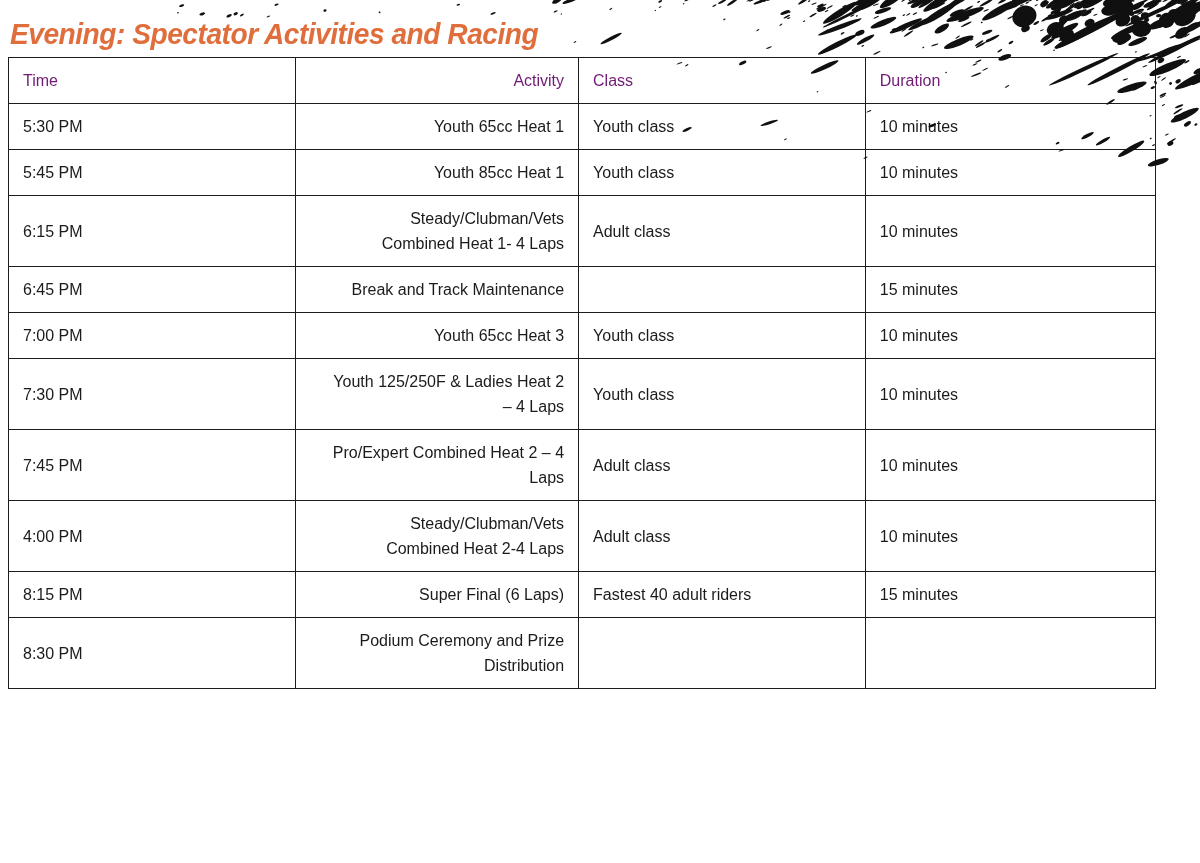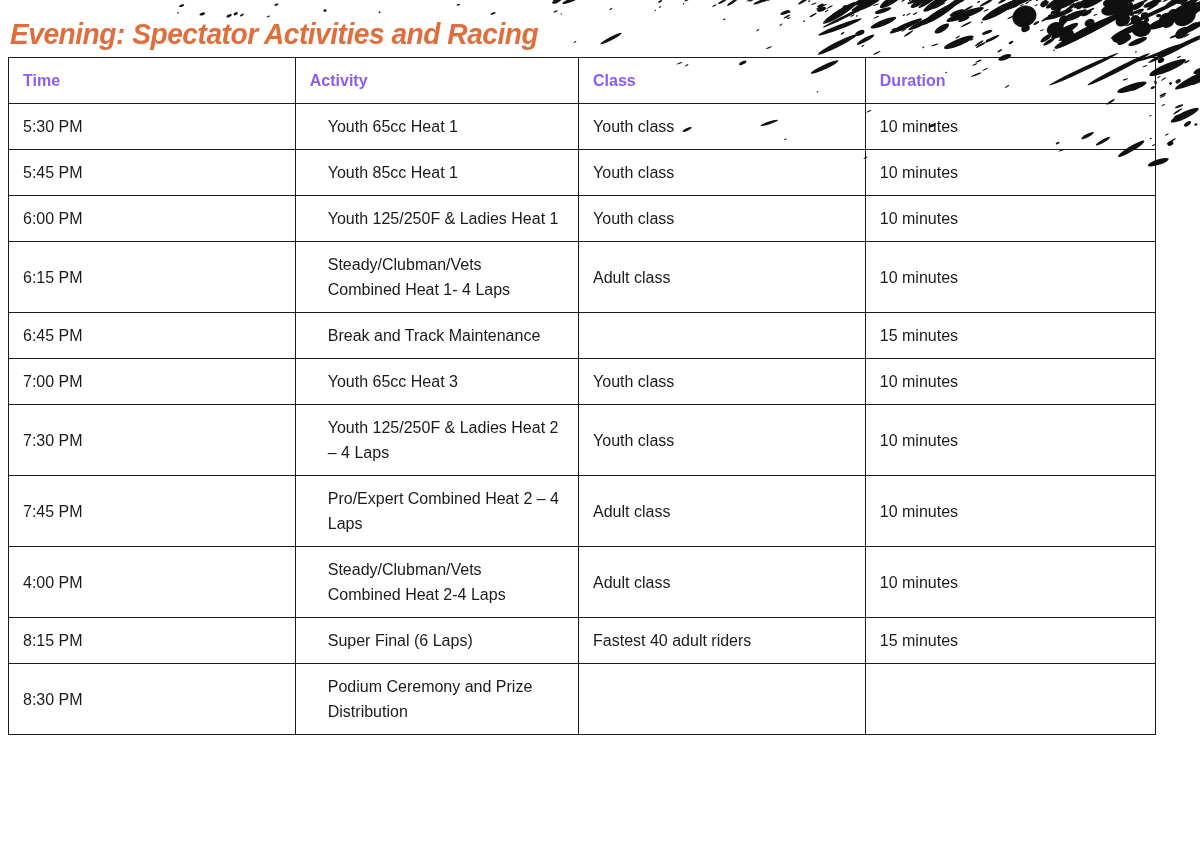--- a/index.html
+++ b/index.html
@@ -45,23 +45,23 @@
   th,td{
     border:1px solid var(--border);
     text-align:left;
     vertical-align:middle;
     padding:10px 14px;
     font-size:16px;
     line-height:25px;
     color:var(--text);
     overflow:hidden;
   }
-  th{font-weight:bold;color:#8b5cf6;}
+  th{font-weight:normal;color:#701a75;}
   .col-0{width:25%;}
-  .col-1{width:24.7%;}
+  .col-1{width:24.7%;text-align:right;}
   .col-2{width:25%;margin-left:24px;}
   .col-3{width:25.3%;}
   td.col-1{white-space:pre-line;padding-left:32px;}
 </style>
 </head>
 <body>
 
 <div class="page">
   <svg id="splatter" class="splatter" viewBox="0 0 1200 220">
       <ellipse cx="1059.1" cy="28.1" rx="5.3" ry="1.1" transform="rotate(-25 1059.1 28.1)" fill="var(--ink)"></ellipse>
@@ -414,26 +414,20 @@
           <td class="col-2">Youth class</td>
           <td class="col-3">10 minutes</td>
         </tr>
         <tr>
           <td class="col-0">5:45 PM</td>
           <td class="col-1">Youth 85cc Heat 1</td>
           <td class="col-2">Youth class</td>
           <td class="col-3">10 minutes</td>
         </tr>
         <tr>
-          <td class="col-0">6:00 PM</td>
-          <td class="col-1">Youth 125/250F &amp; Ladies Heat 1</td>
-          <td class="col-2">Youth class</td>
-          <td class="col-3">10 minutes</td>
-        </tr>
-        <tr>
           <td class="col-0">6:15 PM</td>
           <td class="col-1">Steady/Clubman/Vets
 Combined Heat 1- 4 Laps</td>
           <td class="col-2">Adult class</td>
           <td class="col-3">10 minutes</td>
         </tr>
         <tr>
           <td class="col-0">6:45 PM</td>
           <td class="col-1">Break and Track Maintenance</td>
           <td class="col-2"></td>

